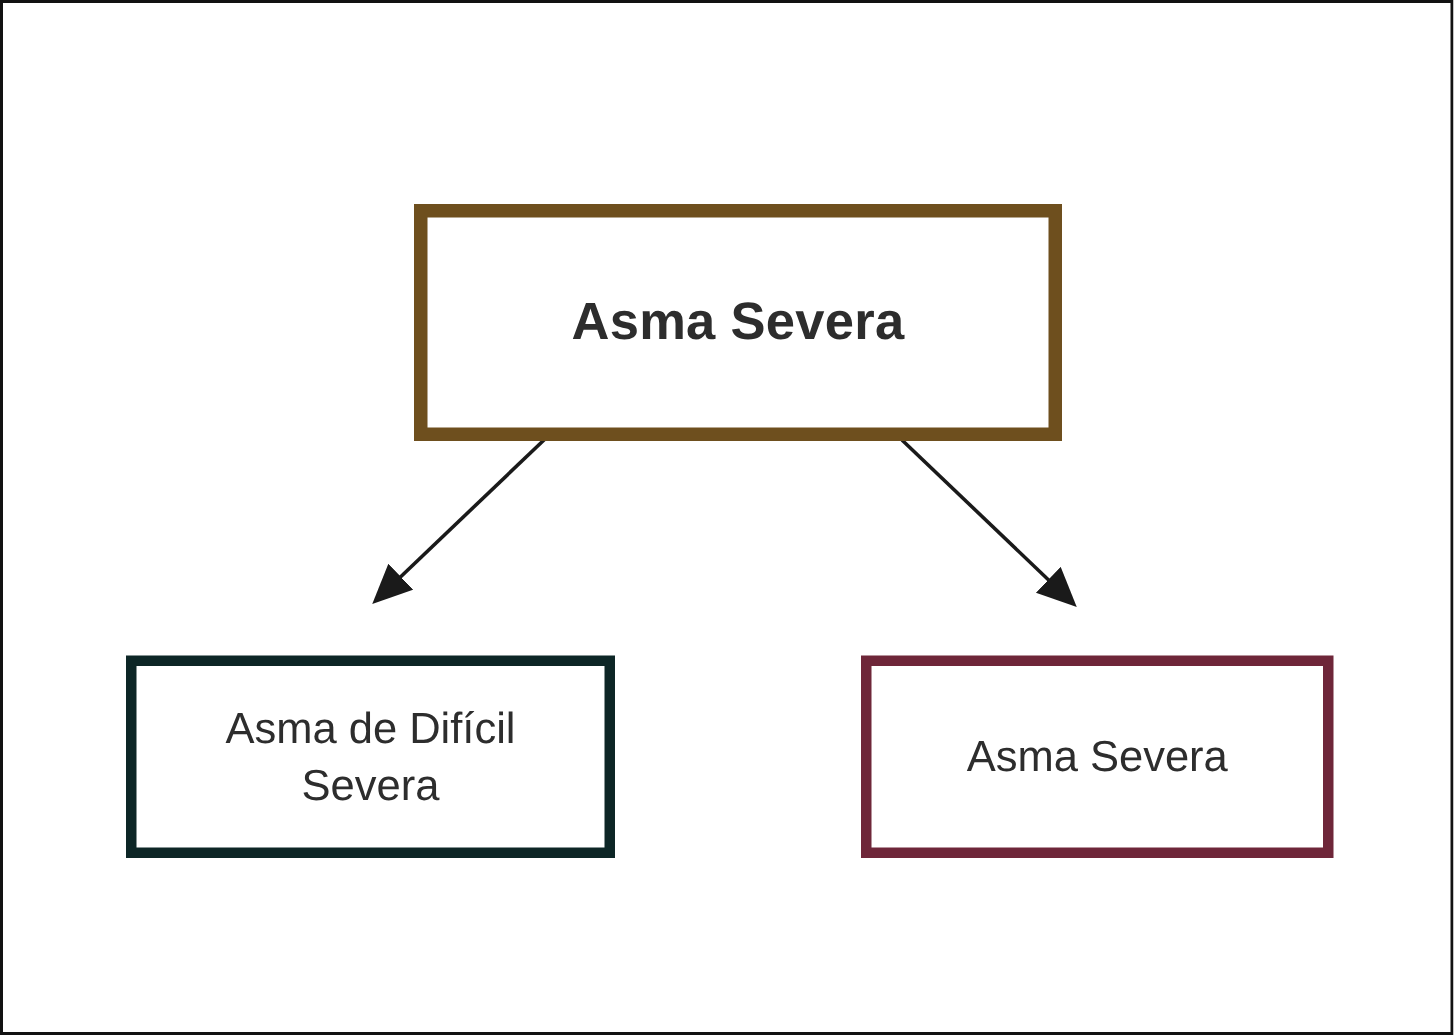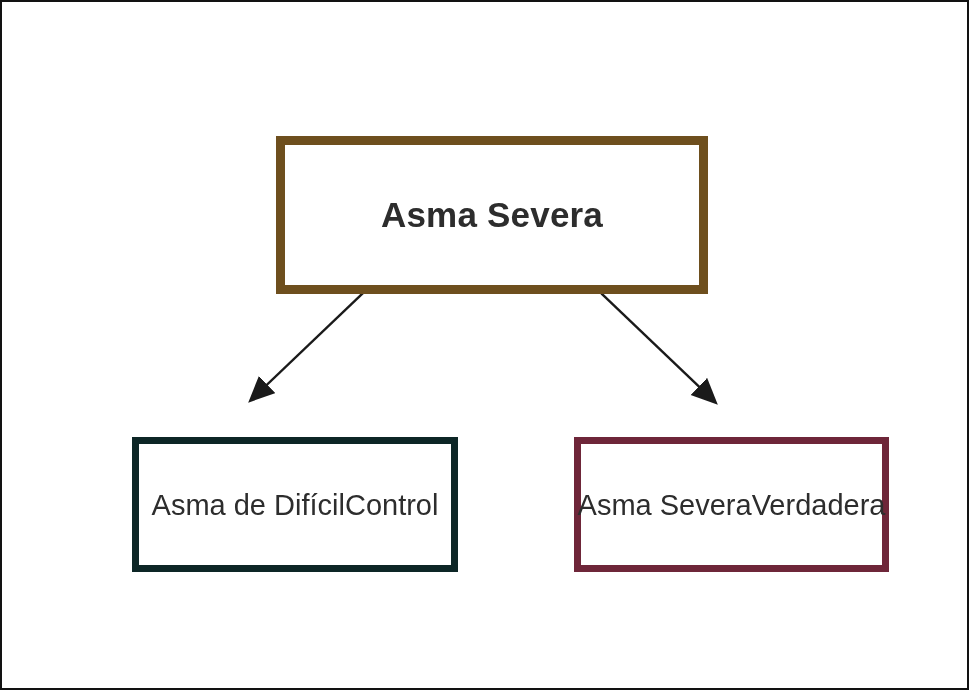--- a/index.html
+++ b/index.html
@@ -15,20 +15,21 @@
     box-sizing: border-box;
     background: #ffffff;
     border: 2px solid #121212;
     overflow: hidden;
   }
   .node {
     position: absolute;
     box-sizing: border-box;
     background: #ffffff;
     display: flex;
+    flex-direction: column;
     align-items: center;
     justify-content: center;
     text-align: center;
     color: #2d2d2d;
   }
   .node .line {
     display: block;
     white-space: nowrap;
   }
   .node-root {
@@ -44,21 +45,20 @@
   }
   .node-left {
     left: 82px;
     top: 435px;
     width: 326px;
     height: 135px;
     border: 7px solid #0d2626;
     font-size: 29px;
     font-weight: 400;
     line-height: 38px;
-    margin-left: 48px;
   }
   .node-right {
     left: 572px;
     top: 435px;
     width: 315px;
     height: 135px;
     border: 7px solid #6e2639;
     font-size: 29px;
     font-weight: 400;
     line-height: 38px;
@@ -86,21 +86,20 @@
     <line x1="363" y1="292" x2="252" y2="398" stroke="#1a1a1a" stroke-width="2.4" marker-end="url(#arrowhead)"></line>
     <line x1="602" y1="293" x2="714" y2="400" stroke="#1a1a1a" stroke-width="2.4" marker-end="url(#arrowhead)"></line>
   </svg>
 
   <div class="node node-root">
     <span class="line">Asma Severa</span>
   </div>
 
   <div class="node node-left">
     <span class="line">Asma de Difícil</span>
-    <span class="line">Control</span>
+    <span class="line">Severa</span>
   </div>
 
   <div class="node node-right">
     <span class="line">Asma Severa</span>
-    <span class="line">Verdadera</span>
   </div>
 
 </div>
 
 </body></html>

